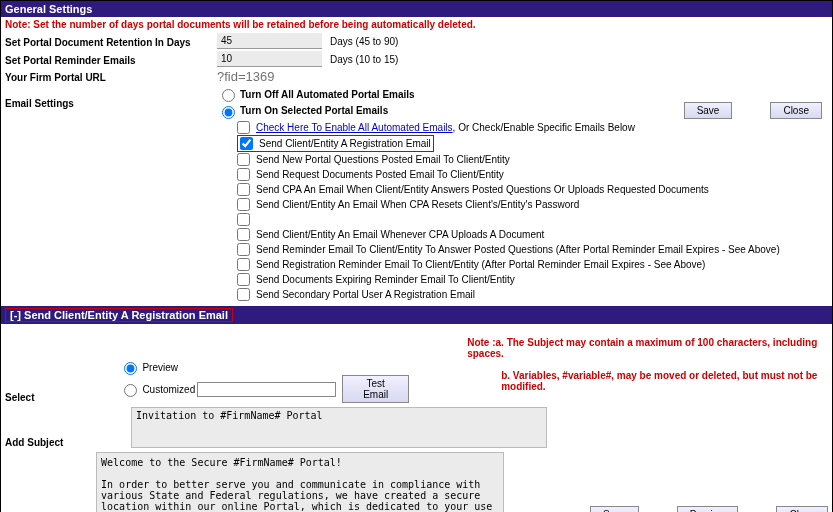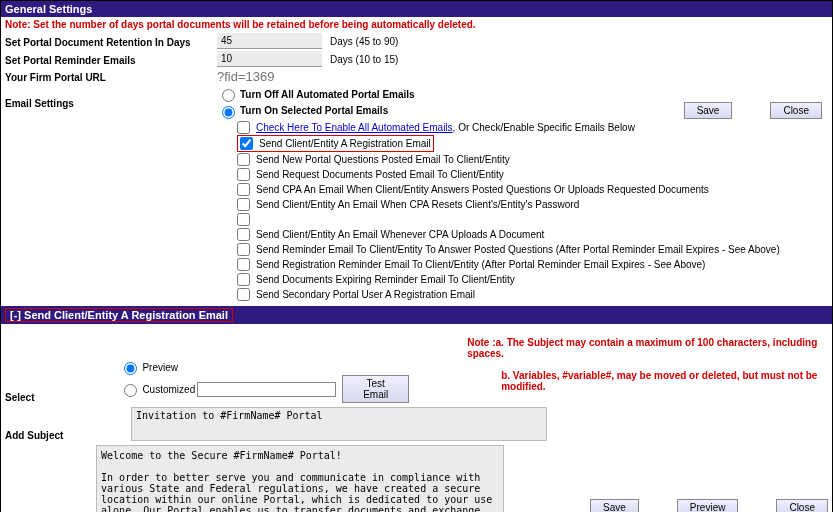--- a/index.html
+++ b/index.html
@@ -129,21 +129,21 @@
   }
   .notes {
     color: #d00000;
     font-weight: bold;
     font-size: 10px;
     margin-left: 58px;
     white-space: pre-line;
   }
   .subject-input {
     width: 416px;
-    height: 34px;
+    height: 41px;
     background: #ebebeb;
     border: 1px solid #bbb;
     font-size: 10px;
     padding: 2px 4px;
     resize: none;
   }
   .body-wrap {
     display: flex;
     align-items: flex-start;
     gap: 4px;

